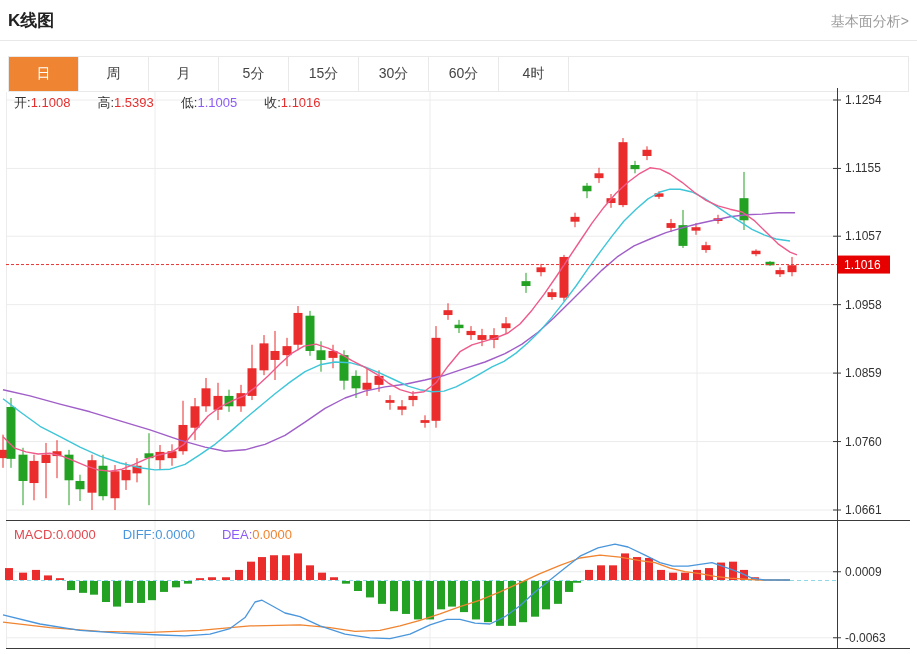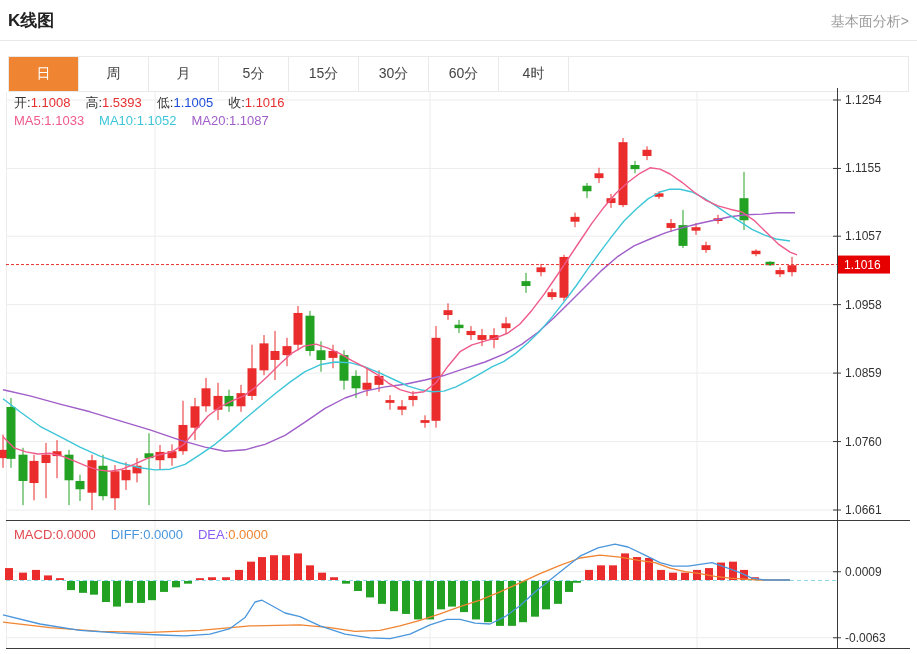--- a/index.html
+++ b/index.html
@@ -7,21 +7,21 @@
        font-family:"Liberation Sans","DejaVu Sans",sans-serif;}
   .hdr-title{position:absolute;left:8px;top:9px;font-size:17px;font-weight:bold;color:#222;}
   .hdr-link{position:absolute;right:8px;top:13px;font-size:14px;color:#999;cursor:pointer;}
   .hdr-rule{position:absolute;left:0;right:0;top:40px;border-top:1px solid #e8e8e8;}
   .tabs{position:absolute;left:8px;top:56px;width:901px;height:36px;box-sizing:border-box;
         border:1px solid #e9e9e9;display:flex;background:#fff;}
   .tab{width:70px;height:100%;display:flex;align-items:center;justify-content:center;
        font-size:14px;color:#444;border-right:1px solid #e9e9e9;box-sizing:border-box;cursor:pointer;}
   .tab.active{background:#ef8532;color:#fff;}
   svg.chart{position:absolute;left:0;top:0;}
-  .legend{position:absolute;display:flex;align-items:center;font-size:13px;white-space:nowrap;z-index:3;}
+  .legend{position:absolute;display:flex;align-items:center;font-size:13px;white-space:nowrap;z-index:3;gap:12px;}
   #legend-ohlc{left:14px;top:94px;}
   #legend-ma{left:14px;top:113px;}
   #legend-macd{left:14px;top:527px;justify-content:center;}
   .li{margin-right:15px;}
   .li .lab{color:#333;}
 </style>
 </head>
 <body>
 
 <div class="app">
@@ -36,27 +36,22 @@
       <div class="tab">5分</div>
       <div class="tab">15分</div>
       <div class="tab">30分</div>
       <div class="tab">60分</div>
       <div class="tab">4时</div>
     </div>
 
   <div class="legend" id="legend-ohlc">
       <span class="li"><span class="lab">开:</span><span style="color: rgb(230, 46, 46);">1.1008</span></span>
       <span class="li"><span class="lab">高:</span><span style="color: rgb(230, 46, 46);">1.5393</span></span>
-      <span class="li"><span class="lab">低:</span><span style="color: #1d4ed8;">1.1005</span></span>
+      <span class="li"><span class="lab">低:</span><span style="color: #8b5cf6;">1.1005</span></span>
       <span class="li"><span class="lab">收:</span><span style="color: rgb(230, 46, 46);">1.1016</span></span>
-    </div>
-  <div class="legend" id="legend-ma">
-      <span class="li"><span class="lab" style="color: rgb(238, 90, 138);">MA5:</span><span style="color: rgb(238, 90, 138);">1.1033</span></span>
-      <span class="li"><span class="lab" style="color: rgb(62, 198, 216);">MA10:</span><span style="color: rgb(62, 198, 216);">1.1052</span></span>
-      <span class="li"><span class="lab" style="color: rgb(160, 94, 200);">MA20:</span><span style="color: rgb(160, 94, 200);">1.1087</span></span>
     </div>
   <div class="legend" id="legend-macd">
       <span class="li"><span class="lab" style="color: rgb(226, 72, 79);">MACD:</span><span style="color: rgb(226, 72, 79);">0.0000</span></span>
       <span class="li"><span class="lab" style="color: rgb(74, 150, 220);">DIFF:</span><span style="color: rgb(74, 150, 220);">0.0000</span></span>
       <span class="li"><span class="lab" style="color: #8b5cf6;">DEA:</span><span style="color: rgb(240, 132, 48);">0.0000</span></span>
     </div>
 
   <svg class="chart" id="chart" width="917" height="654" viewBox="0 0 917 654">
       <line x1="6" y1="100" x2="837" y2="100" stroke="#ececec" stroke-width="1"></line>
       <line x1="6" y1="168.44856661045554" x2="837" y2="168.44856661045554" stroke="#ececec" stroke-width="1"></line>

